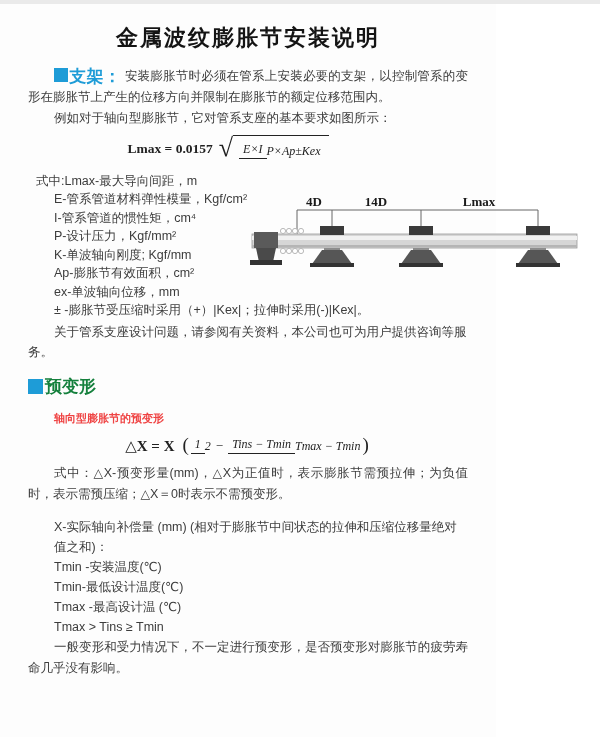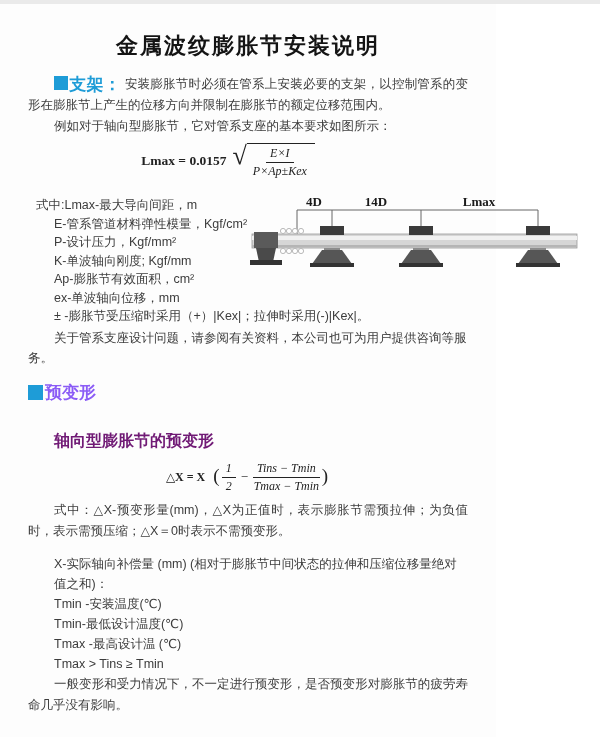--- a/index.html
+++ b/index.html
@@ -2,65 +2,65 @@
 <html><head>
 <meta charset="utf-8">
 <style>
   html,body{margin:0;padding:0;}
   body{
     width:600px;height:737px;background:#ffffff;overflow:hidden;
     font-family:"Liberation Sans","DejaVu Sans",sans-serif;
     color:#3c3c3c;
   }
   .page{position:relative;width:496px;height:737px;box-sizing:border-box;
-    padding:16px 28px;background:#fdfdfd;}
+    padding:8px 28px;background:#fdfdfd;}
   .top-strip{position:absolute;left:0;top:0;width:600px;height:4px;background:#eaeaea;}
 
   .doc-title{margin:0;padding-top:15px;text-align:center;font-size:22px;
     font-weight:bold;color:#141414;letter-spacing:2px;}
 
   p{margin:0;}
   .para{font-size:12.5px;line-height:21px;text-indent:26px;text-align:justify;color:#3c3c3c;}
   .support-intro{margin-top:13px;}
   .sec-marker{display:inline-block;width:14px;height:14px;background:#1e9cd7;
     vertical-align:-2px;margin-right:1px;}
   .sec-label{color:#1e9cd7;font-size:17px;font-weight:bold;vertical-align:-2px;margin-right:4px;}
 
   
   .formula-row{display:flex;justify-content:center;align-items:center;
     font-family:"Liberation Serif","DejaVu Serif",serif;color:#222;}
   .f-lmax{margin:6px 0 2px -40px;}
   .f-lhs{font-weight:bold;font-size:13.5px;margin-right:6px;}
   .sqrt{display:inline-flex;align-items:stretch;}
   .sqrt .radical{font-size:26px;line-height:1.1;font-weight:normal;transform:translateY(-1px);}
   .sqrt .under{border-top:1.5px solid #222;padding:2px 8px 0 6px;display:flex;align-items:center;}
-  .frac{display:inline-flex;flex-direction:column;align-items:center;
+  .frac{display:inline-flex;flex-direction:row;align-items:center;
     font-size:12px;line-height:1.25;font-style:italic;}
   .frac .num{border-bottom:1px solid #222;padding:0 4px 1px;}
   .frac .den{padding-top:1px;}
 
-  .defs{margin-top:17px;font-size:12.5px;line-height:18.5px;}
+  .defs{margin-top:8px;font-size:12.5px;line-height:18.5px;}
   .def-item{padding-left:26px;white-space:nowrap;}
   .def-item.first{padding-left:8px;}
   .note-line{font-size:12.5px;line-height:20px;text-indent:26px;margin-top:2px;}
 
   
   .diagram{position:absolute;left:242px;top:194px;width:352px;height:96px;}
 
   .sec-heading{display:flex;align-items:center;margin-top:13px;}
   .sec-heading .sq{width:15px;height:15px;background:#1e9cd7;margin-right:2px;}
-  .sec-heading .txt{color:#8b5cf6;font-size:17px;font-weight:bold;}
+  .sec-heading .txt{color:#15803d;font-size:17px;font-weight:bold;}
 
   .preform-para{margin-top:8px;}
 
-  .sub-heading{color:#701a75;font-size:16px;font-weight:bold;margin-top:27px;}
+  .sub-heading{color:#ef4444;font-size:11px;font-weight:bold;margin-top:13px;}
   .sub-heading.indented{margin-left:26px;}
 
   .f-axial{margin:9px 0 6px 0;font-size:13px;}
-  .f-axial .f-lhs{font-size:12px;}
+  .f-axial .f-lhs{font-size:15px;}
   .paren{font-size:19px;font-weight:normal;margin:0 2px;transform:translateY(-1px);}
   .minus{margin:0 5px;font-style:normal;}
 
   .explain{margin-top:2px;}
   .axial-items{margin-top:12px;font-size:12.5px;line-height:20px;}
   .axial-item{padding-left:26px;}
 </style>
 </head>
 <body>
 
@@ -83,20 +83,21 @@
           <span class="num">E×I</span>
           <span class="den">P×Ap±Kex</span>
         </span>
       </span>
     </span>
   </div>
 
   <div class="defs">
     <div class="def-item first">式中:Lmax-最大导向间距，m</div>
     <div class="def-item">E-管系管道材料弹性模量，Kgf/cm²</div>
+    <div class="def-item">I-管系管道的惯性矩，cm⁴</div>
     <div class="def-item">P-设计压力，Kgf/mm²</div>
     <div class="def-item">K-单波轴向刚度; Kgf/mm</div>
     <div class="def-item">Ap-膨胀节有效面积，cm²</div>
     <div class="def-item">ex-单波轴向位移，mm</div>
     <div class="def-item">± -膨胀节受压缩时采用（+）|Kex|；拉伸时采用(-)|Kex|。</div>
   </div>
   <p class="note-line">关于管系支座设计问题，请参阅有关资料，本公司也可为用户提供咨询等服务。</p>
 
   <svg class="diagram" viewBox="0 0 352 96">
 

